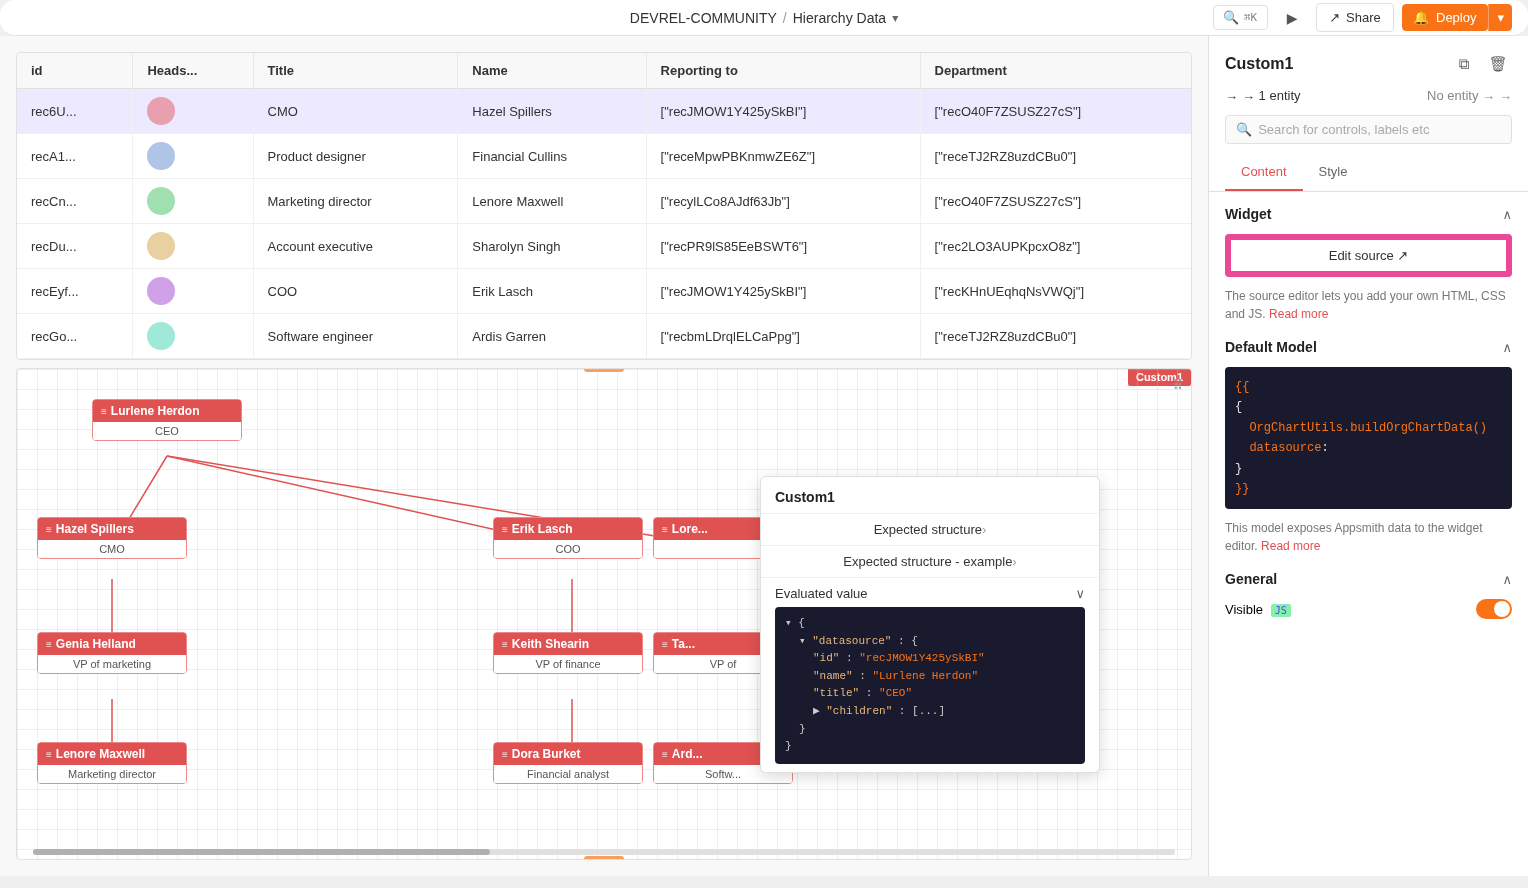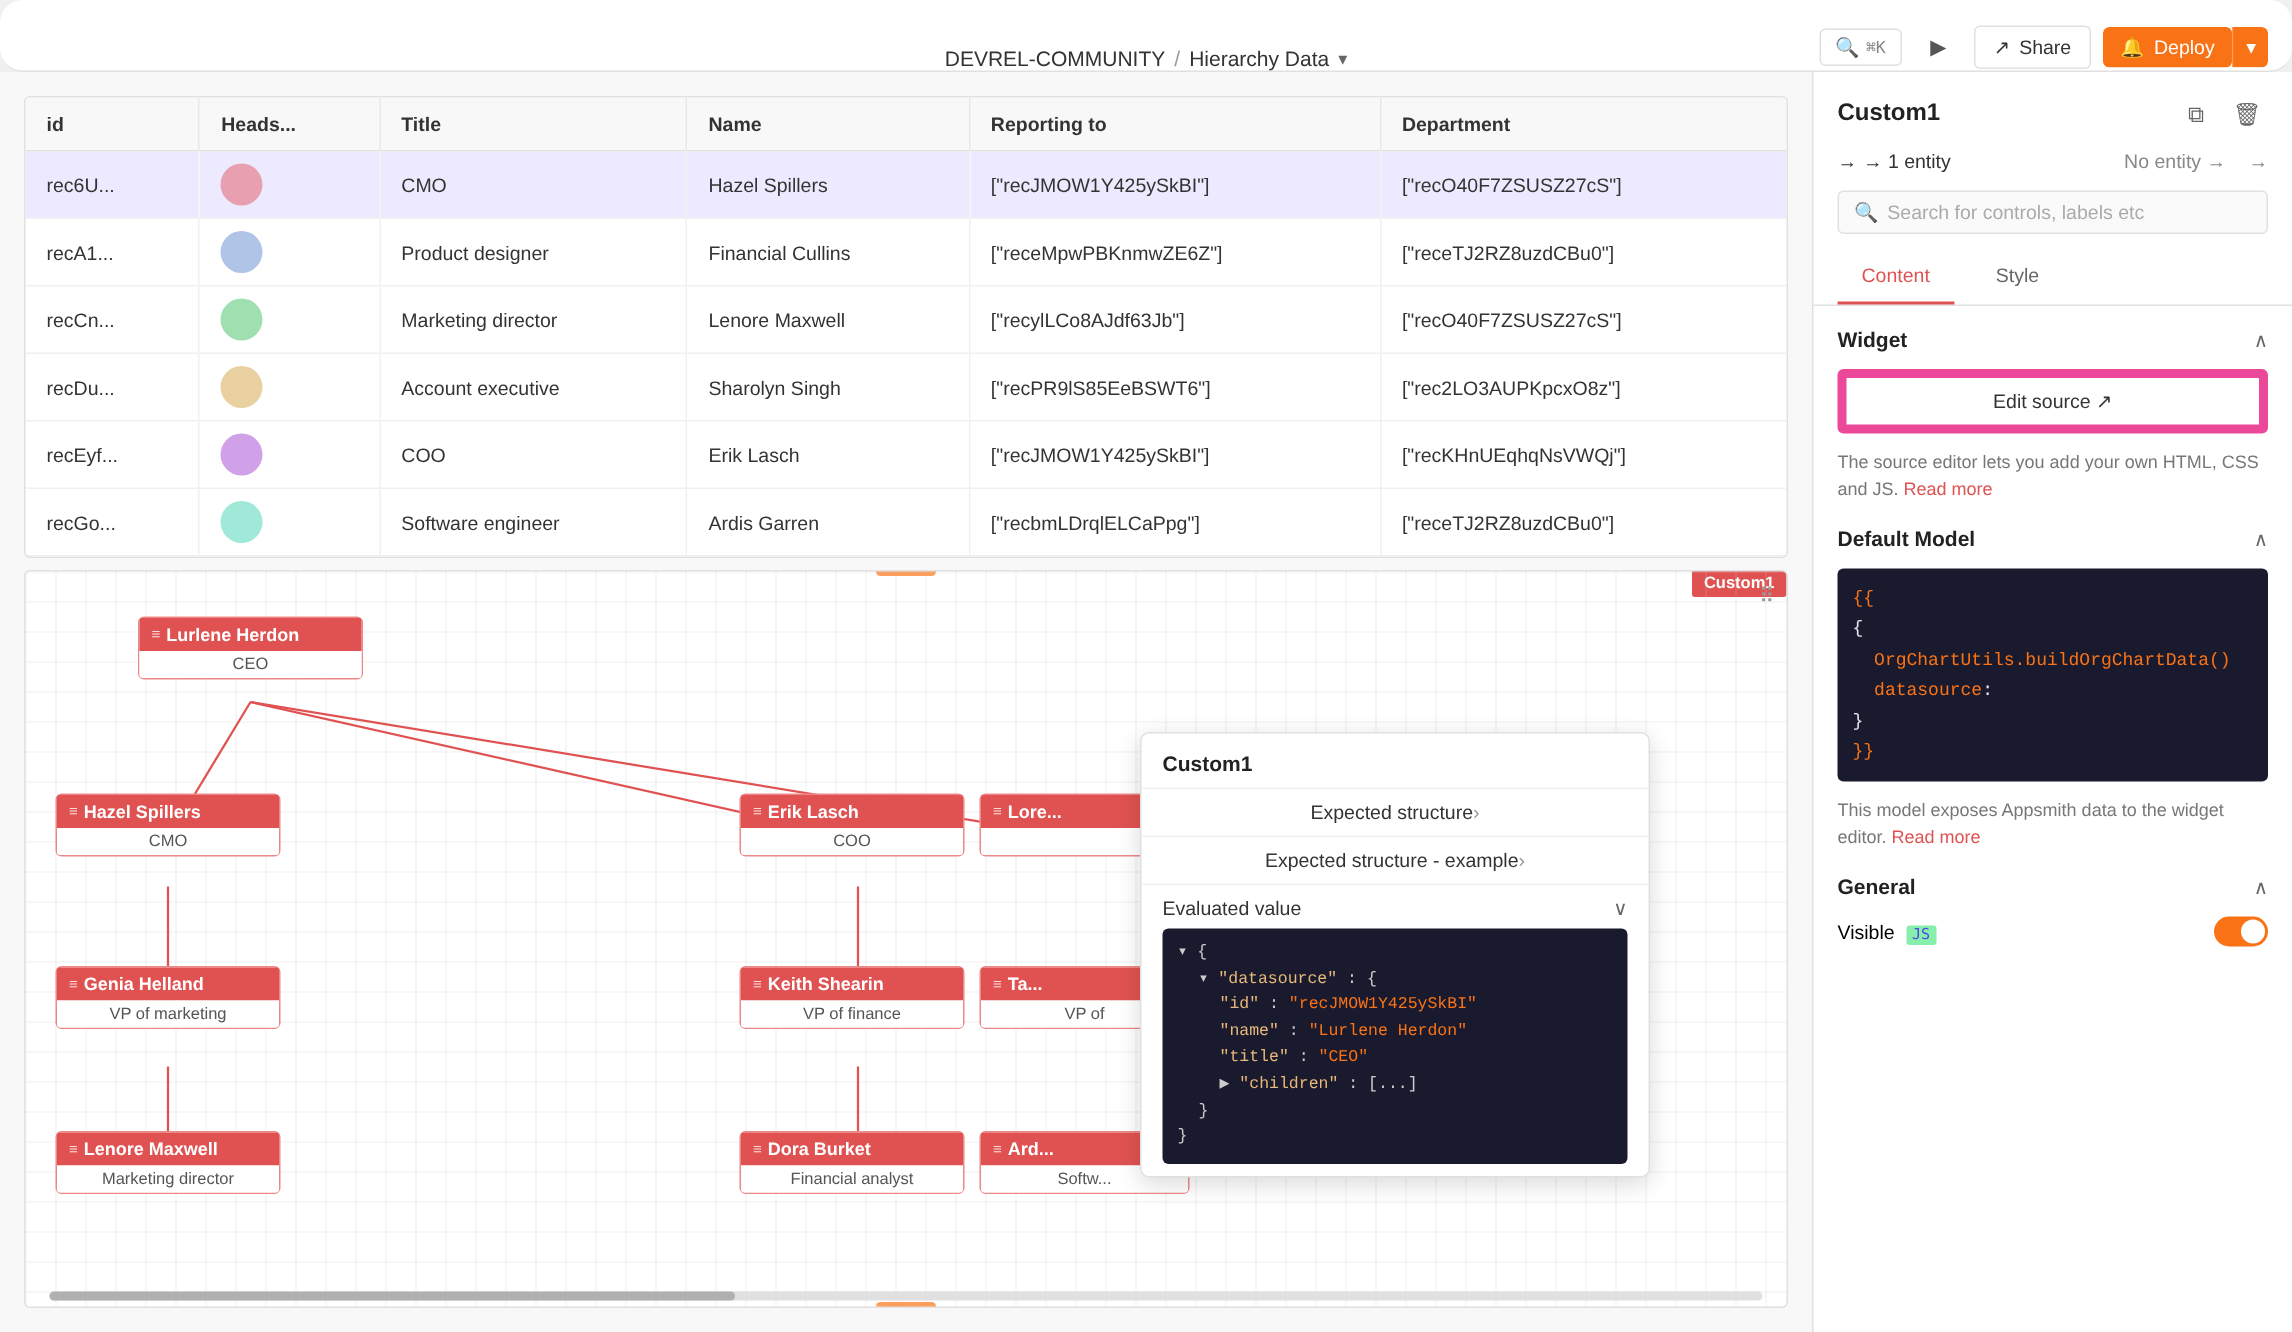--- a/index.html
+++ b/index.html
@@ -1,24 +1,24 @@
 <!DOCTYPE html>
 <html><head>
   <meta charset="utf-8">
   <style>
     * { box-sizing: border-box; margin: 0; padding: 0; }
     body { font-family: -apple-system, BlinkMacSystemFont, 'Segoe UI', sans-serif; font-size: 13px; background: #f0f0f0; overflow: hidden; height: 888px; width: 1528px; }
 
     
     .topbar {
-      height: 48px;
+      height: 36px;
       background: #fff;
       border-bottom: 1px solid #e0e0e0;
       display: flex;
-      align-items: flex-end;
+      align-items: center;
       justify-content: space-between;
       padding: 0 16px;
       position: relative;
       border-radius: 15px;
     }
     .topbar-center {
       position: absolute;
       left: 50%;
       transform: translateX(-50%);
       display: flex;
@@ -330,21 +330,21 @@
     }
 
     .entity-row {
       display: flex;
       align-items: center;
       justify-content: space-between;
       margin-bottom: 12px;
       font-size: 13px;
     }
     .entity-left { display: flex; align-items: center; gap: 4px; color: #333; }
-    .entity-right { display: flex; align-items: center; gap: 15px; color: #888; }
+    .entity-right { display: flex; align-items: center; gap: 4px; color: #888; }
 
     .search-box {
       display: flex;
       align-items: center;
       gap: 6px;
       border: 1px solid #e0e0e0;
       border-radius: 4px;
       padding: 6px 10px;
       margin-bottom: 12px;
       background: #fafafa;
@@ -355,21 +355,21 @@
       outline: none;
       font-size: 13px;
       color: #333;
       width: 100%;
     }
     .search-box input::placeholder { color: #aaa; }
     .search-icon-sm { color: #999; font-size: 13px; }
 
     .panel-tabs {
       display: flex;
-      gap: 12px;
+      gap: 0;
     }
     .panel-tab {
       padding: 8px 16px 10px;
       font-size: 13px;
       cursor: pointer;
       color: #666;
       border-bottom: 2px solid transparent;
       font-weight: 500;
     }
     .panel-tab.active {

